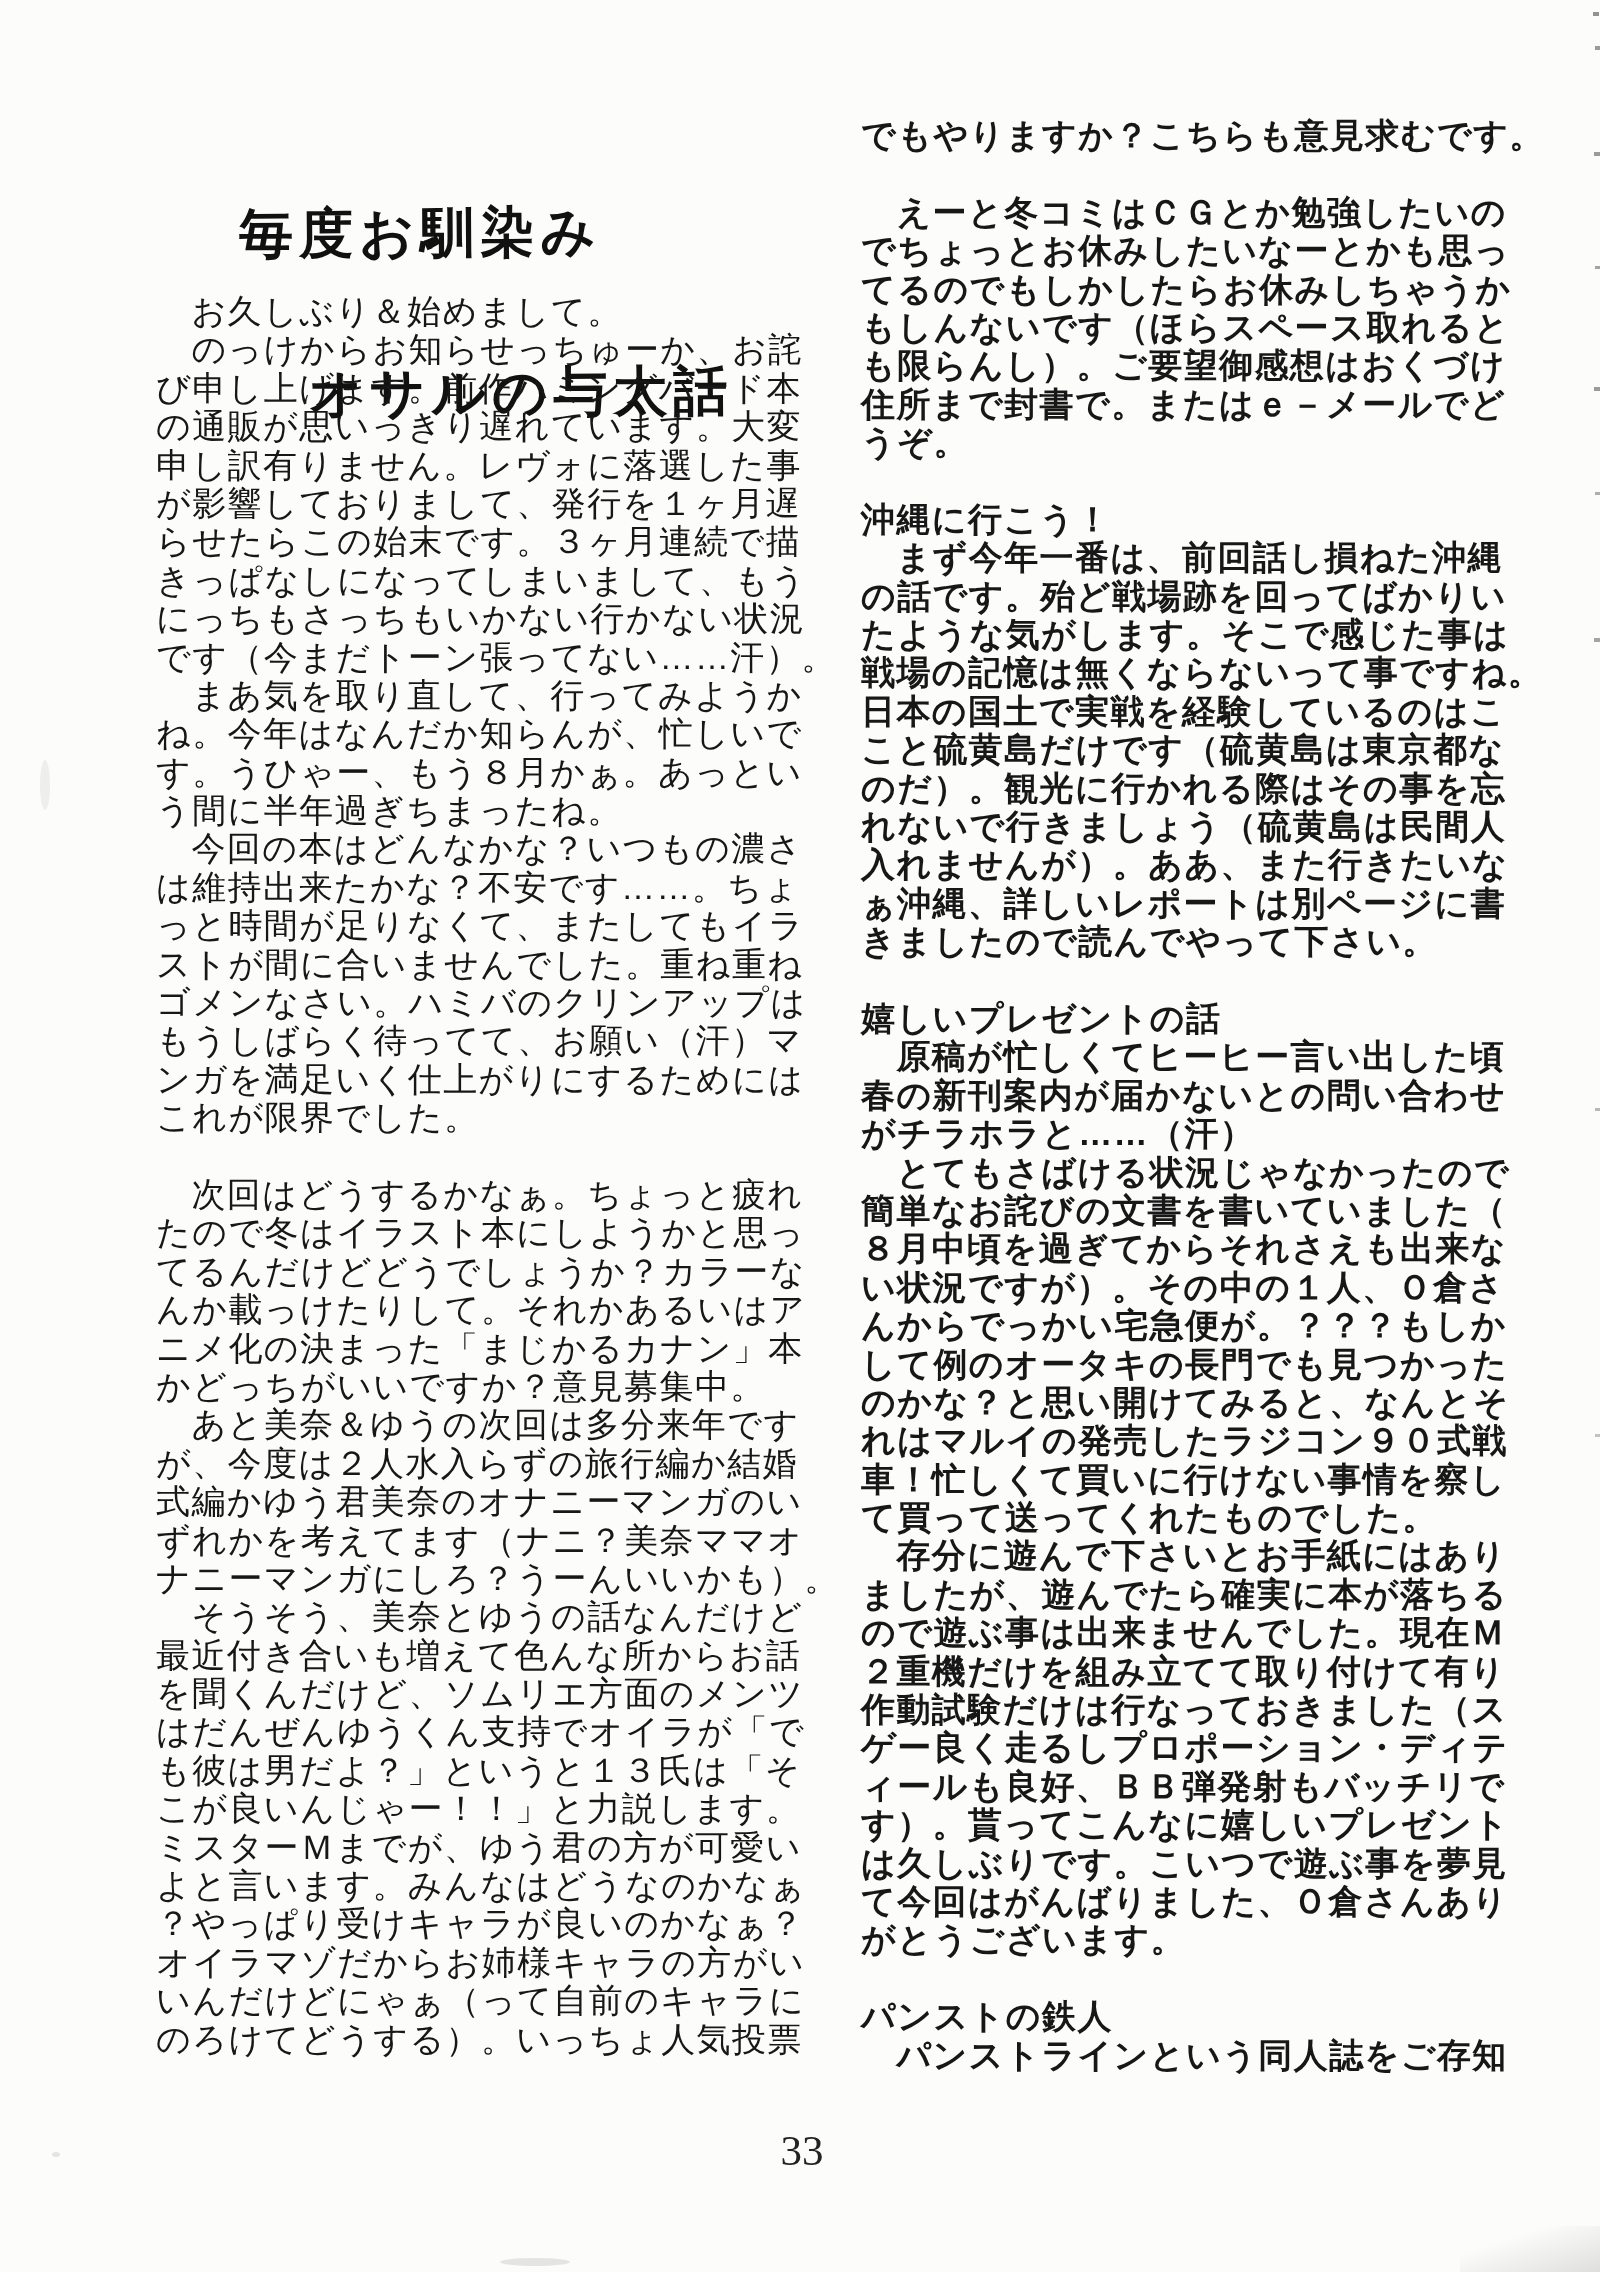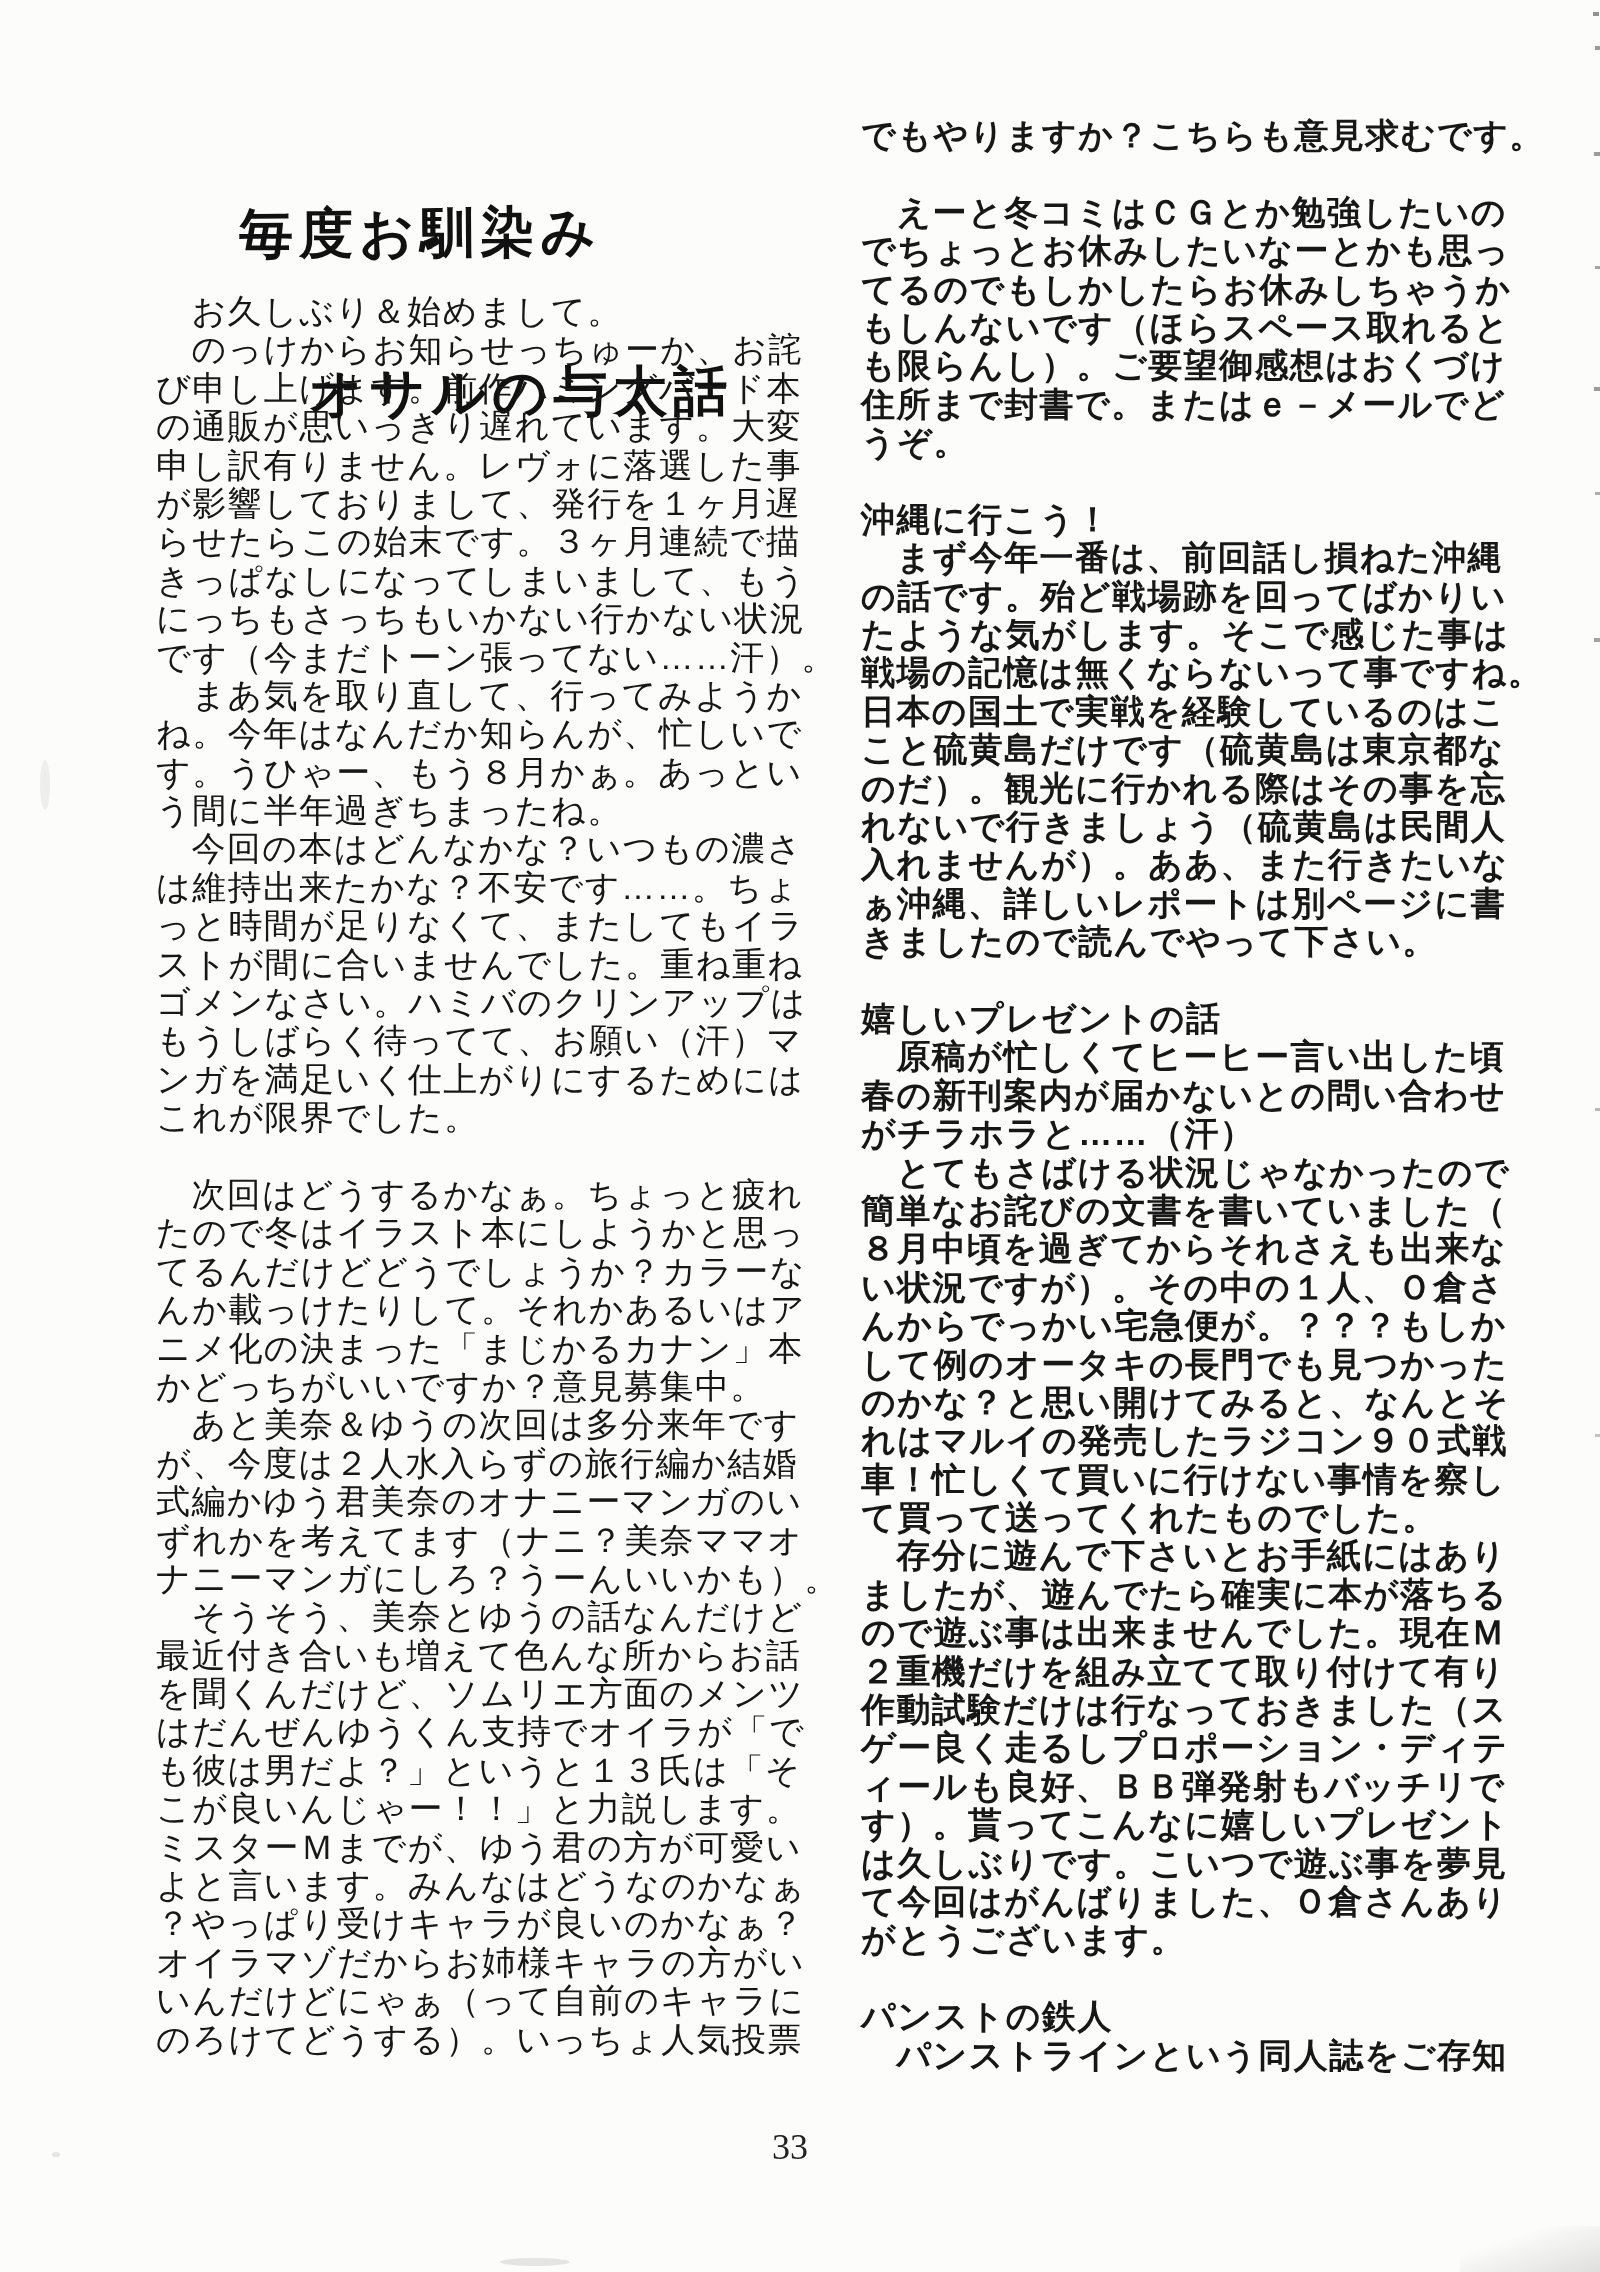--- a/index.html
+++ b/index.html
@@ -63,23 +63,23 @@
     font-size: 34px;
     letter-spacing: 1.4px;
     color: #171717;
   }
 
   .page-number {
     position: absolute;
     left: 772px;
     top: 2126px;
     width: 60px;
-    text-align: left;
+    text-align: center;
     font-family: "Liberation Serif", serif;
-    font-size: 36px;
+    font-size: 43px;
     color: #222;
   }
 </style>
 </head>
 <body>
 
 <div class="page">
 
   <div class="title">
     <span class="t1">毎度お馴染み</span>

